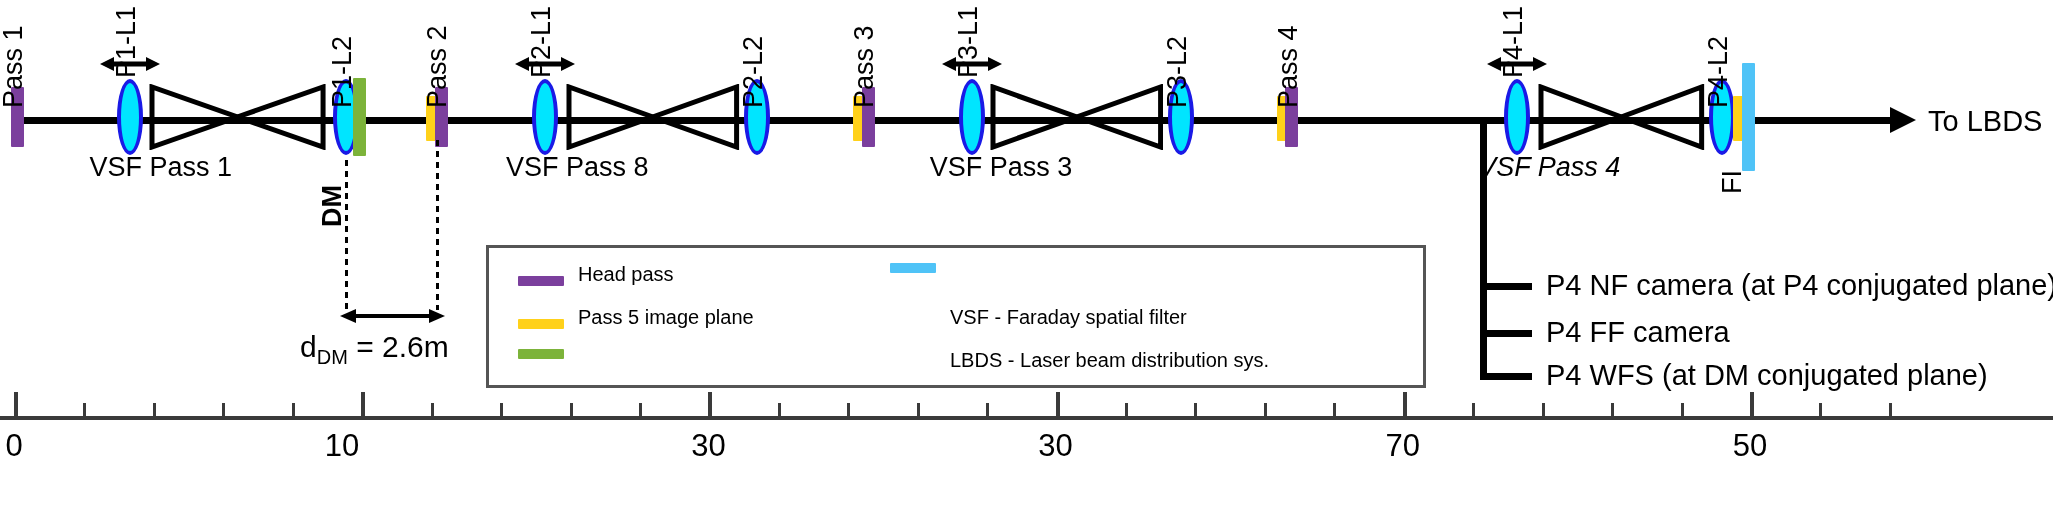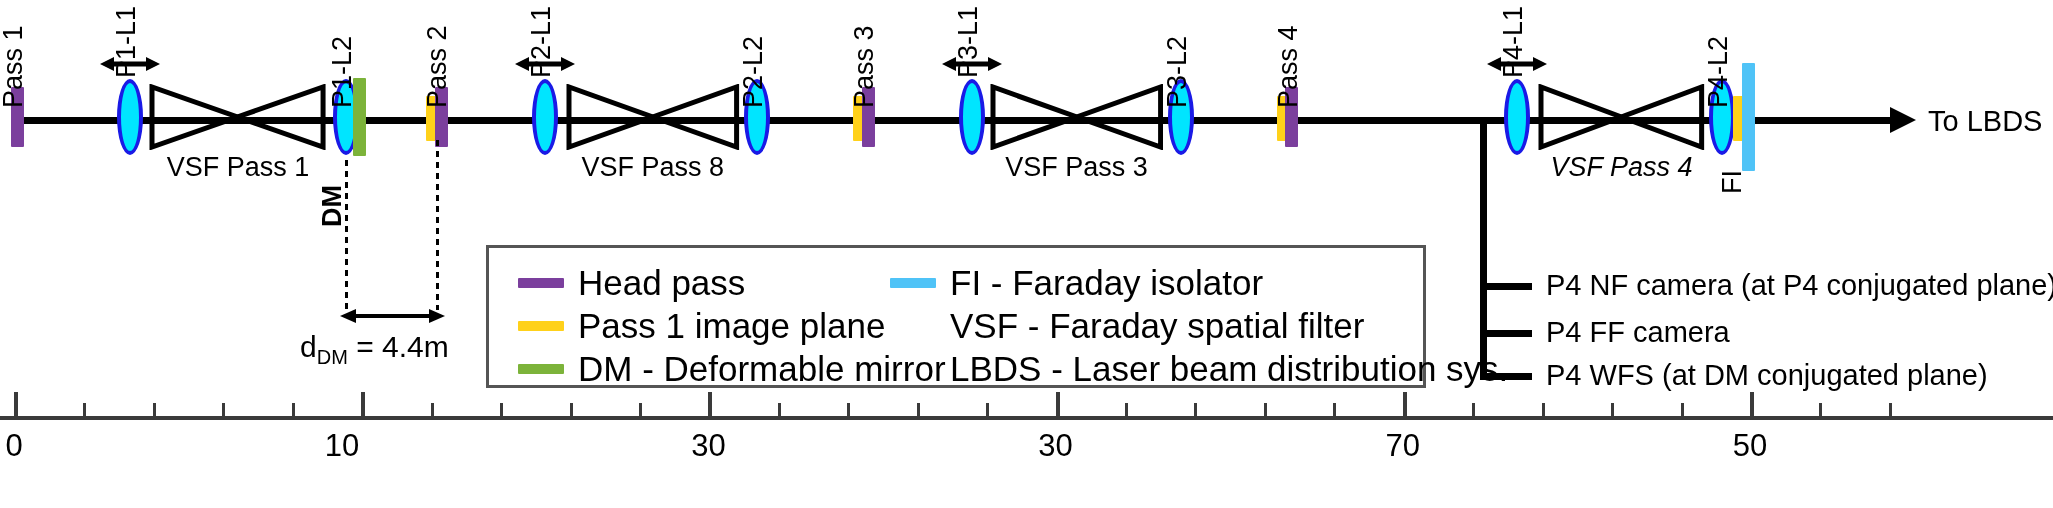--- a/index.html
+++ b/index.html
@@ -14,21 +14,21 @@
              border-top:13px solid transparent;border-bottom:13px solid transparent;
              border-left:26px solid #000;}
   .tolbds{position:absolute;font-size:29px;white-space:nowrap;}
   .bar{position:absolute;border-radius:1px;}
 
   .lens{position:absolute;border-radius:50%;
         background:#00e5ff;border:4px solid #1a1ae6;box-sizing:border-box;}
 
   
   .vsf{position:absolute;}
-  .vsflabel{position:absolute;font-size:27px;white-space:nowrap;text-align:center;}
+  .vsflabel{position:absolute;font-size:27px;white-space:nowrap;}
 
   
   .vlabel{position:absolute;font-size:27px;white-space:nowrap;
           transform-origin:left bottom;transform:rotate(-90deg);}
   .dmlabel{position:absolute;font-size:27px;font-weight:bold;white-space:nowrap;
            transform-origin:left bottom;transform:rotate(-90deg);}
   .filabel{position:absolute;font-size:27px;white-space:nowrap;
            transform-origin:left bottom;transform:rotate(-90deg);}
 
   
@@ -37,21 +37,21 @@
   
   .dotline{position:absolute;width:3px;
            background-image:linear-gradient(to bottom,#000 52%,transparent 52%);
            background-size:3px 11px;}
   .dimarrow{position:absolute;height:20px;}
   .dimtext{position:absolute;font-size:30px;white-space:nowrap;}
   .dimtext sub{font-size:20px;}
 
   
   .legend{position:absolute;border:3px solid #555;background:#fff;box-sizing:border-box;}
-  .legrow{position:absolute;display:flex;align-items:center;font-size:35px;white-space:nowrap;}
+  .legrow{position:absolute;display:flex;align-items:flex-end;font-size:20px;white-space:nowrap;}
   .swatch{width:46px;height:10px;margin-right:14px;flex:0 0 auto;border-radius:1px;}
   .swatch.blank{background:transparent;}
 
   
   .brk{position:absolute;background:#000;}
   .brklabel{position:absolute;font-size:29px;white-space:nowrap;}
 
   
   .axisline{position:absolute;height:4px;background:#3a3a3a;}
   .tick{position:absolute;width:3px;background:#3a3a3a;}
@@ -148,40 +148,38 @@
   <div class="filabel" style="left:1748px;top:163px;">FI</div>
 
   <div class="dotline" style="left:345px;top:160px;height:150px;"></div>
   <div class="dotline" style="left:436px;top:140px;height:170px;"></div>
   <svg class="dimarrow" style="left:340px;top:305px;width:105px;height:22px;" viewBox="0 0 105 22">
     <line x1="10" y1="11" x2="95" y2="11" stroke="#000" stroke-width="4"></line>
     <polygon points="0,11 16,4 16,18" fill="#000"></polygon>
     <polygon points="105,11 89,4 89,18" fill="#000"></polygon>
   </svg>
   <div class="dimtext" style="left: 300px; top: 330px;">
-    <span>d</span><sub>DM</sub><span> = 4.4m</span>
+    <span>d</span><sub>DM</sub><span> = 2.6m</span>
   </div>
 
   <div class="legend" style="left:486px;top:245px;width:940px;height:143px;"></div>
   <div id="legend-layer">
       <div class="legrow" style="left: 518px; top: 263px;">
         <span class="swatch" style="background: rgb(123, 63, 157);"></span>
         <span>Head pass</span>
       </div>
       <div class="legrow" style="left: 518px; top: 306px;">
         <span class="swatch" style="background: rgb(255, 209, 26);"></span>
-        <span>Pass 1 image plane</span>
+        <span>Pass 5 image plane</span>
       </div>
       <div class="legrow" style="left: 518px; top: 349px;">
         <span class="swatch" style="background: rgb(124, 179, 58);"></span>
-        <span>DM - Deformable mirror</span>
       </div>
       <div class="legrow" style="left: 890px; top: 263px;">
         <span class="swatch" style="background: rgb(79, 195, 247);"></span>
-        <span>FI - Faraday isolator</span>
       </div>
       <div class="legrow" style="left: 890px; top: 306px;">
         <span class="swatch blank"></span>
         <span>VSF - Faraday spatial filter</span>
       </div>
       <div class="legrow" style="left: 890px; top: 349px;">
         <span class="swatch blank"></span>
         <span>LBDS - Laser beam distribution sys.</span>
       </div>
     </div>

